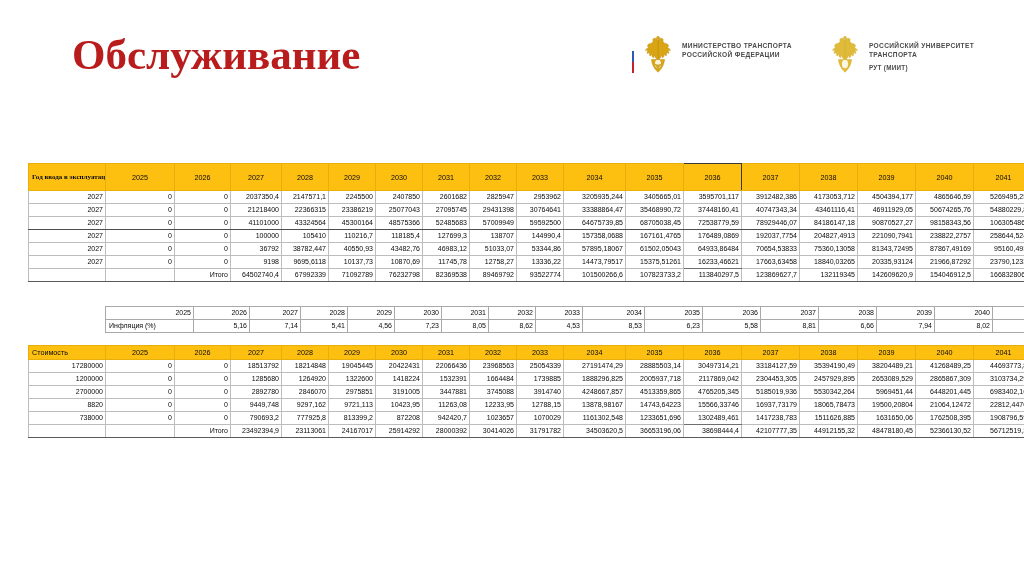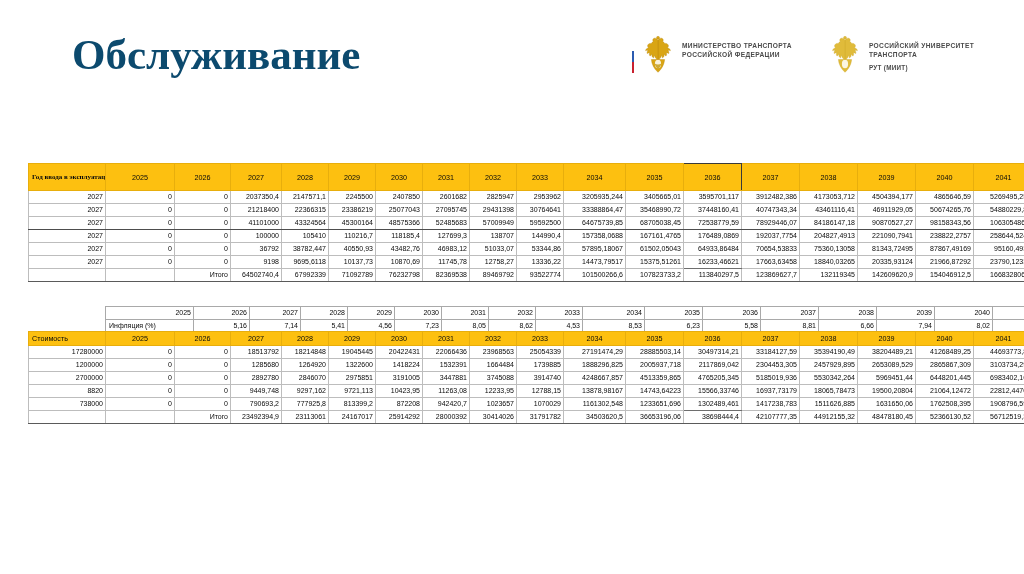--- a/index.html
+++ b/index.html
@@ -25,21 +25,21 @@
     height: 120px;
   }
   .slide-title {
     position: absolute;
     left: 72px;
     top: 28px;
     font-family: "Liberation Serif", "DejaVu Serif", serif;
     font-weight: bold;
     font-size: 43px;
     line-height: 54px;
-    color: #0c4a6e;
+    color: #b91c1c;
     letter-spacing: 0px;
     white-space: nowrap;
   }
 
   .logos {
     position: absolute;
     left: 632px;
     top: 36px;
     display: flex;
     align-items: flex-start;
@@ -174,21 +174,21 @@
     line-height: 12px;
     padding: 0 2px;
     text-align: right;
     white-space: nowrap;
     background: #ffffff;
   }
   table.infl-grid td.lbl {
     text-align: left;
     padding-left: 3px;
   }
-  .sheet2 { top: 331px; }
+  .sheet2 { top: 345px; }
   tr.cost-hdr td {
     background: #fdc010;
     text-align: center;
     height: 13px;
     line-height: 13px;
     font-size: 7.2px;
     border: 0.6px solid #e8ae0c;
   }
   tr.cost-hdr td.cap {
     text-align: left;

